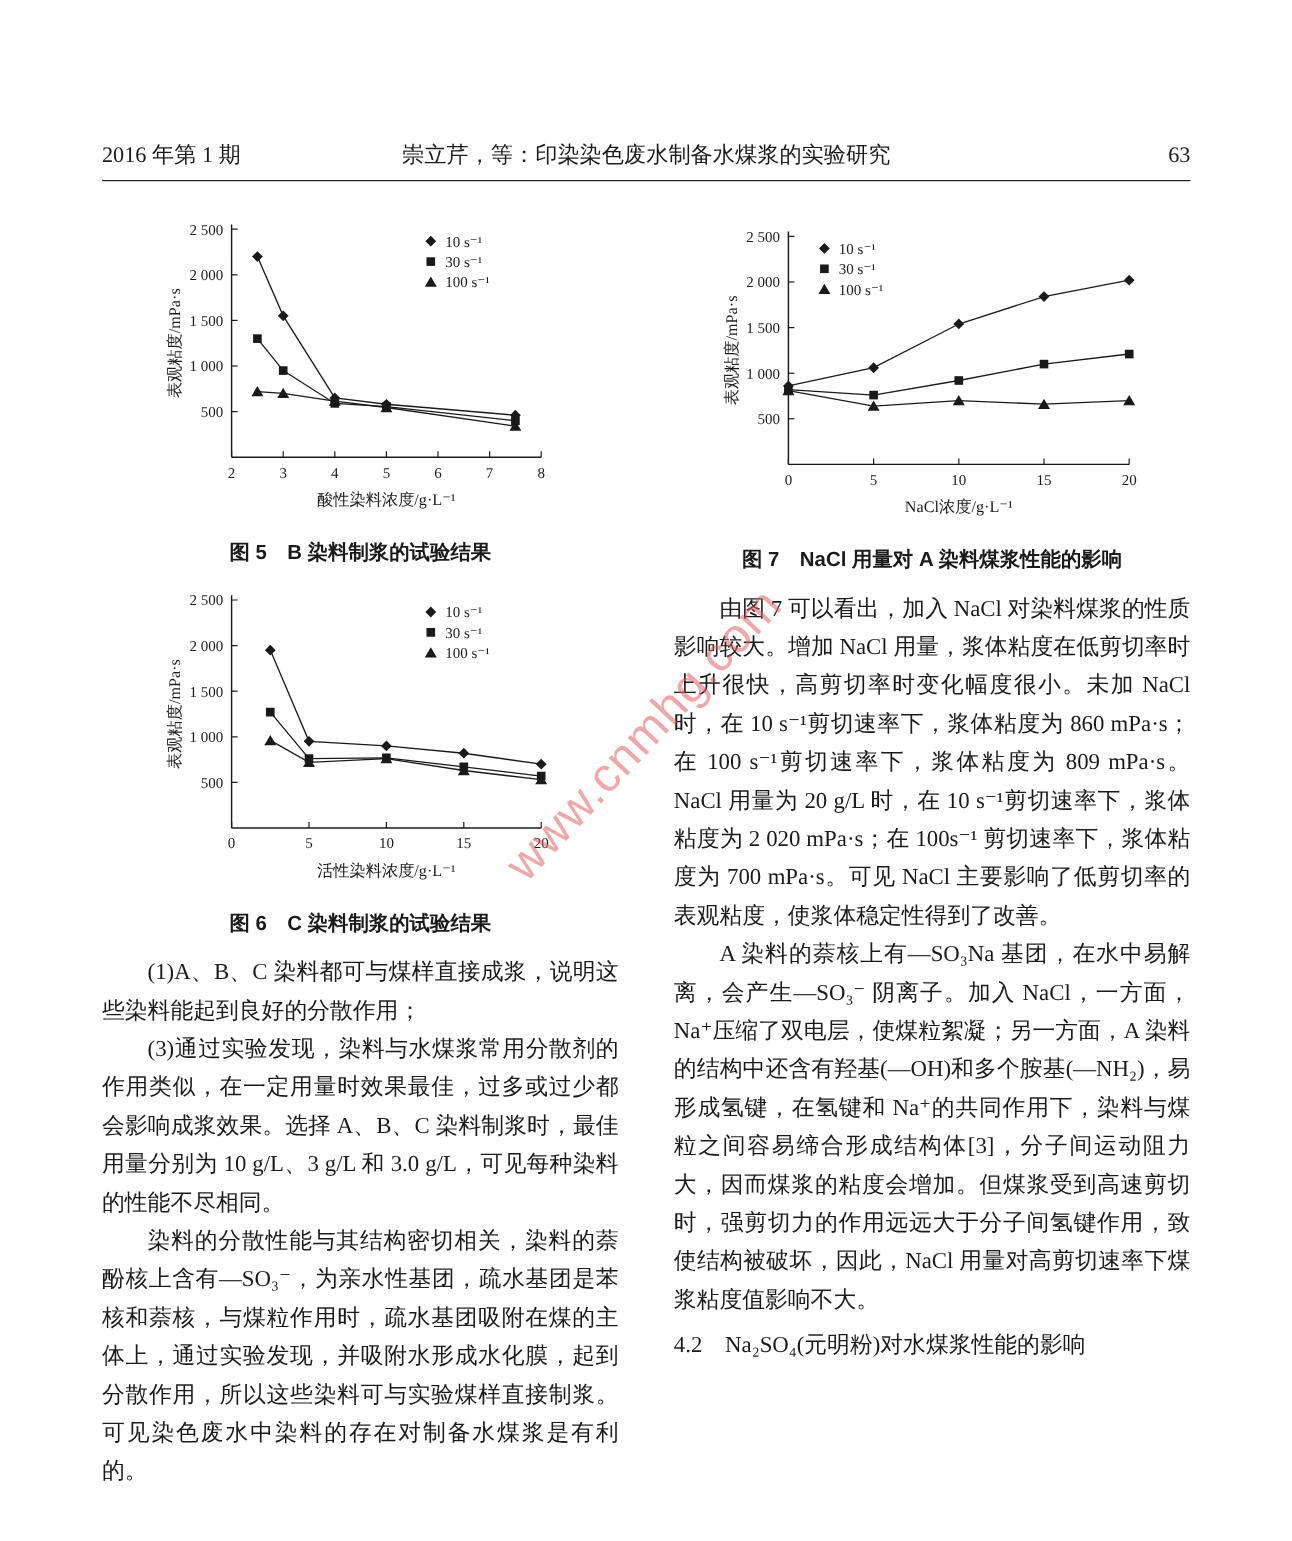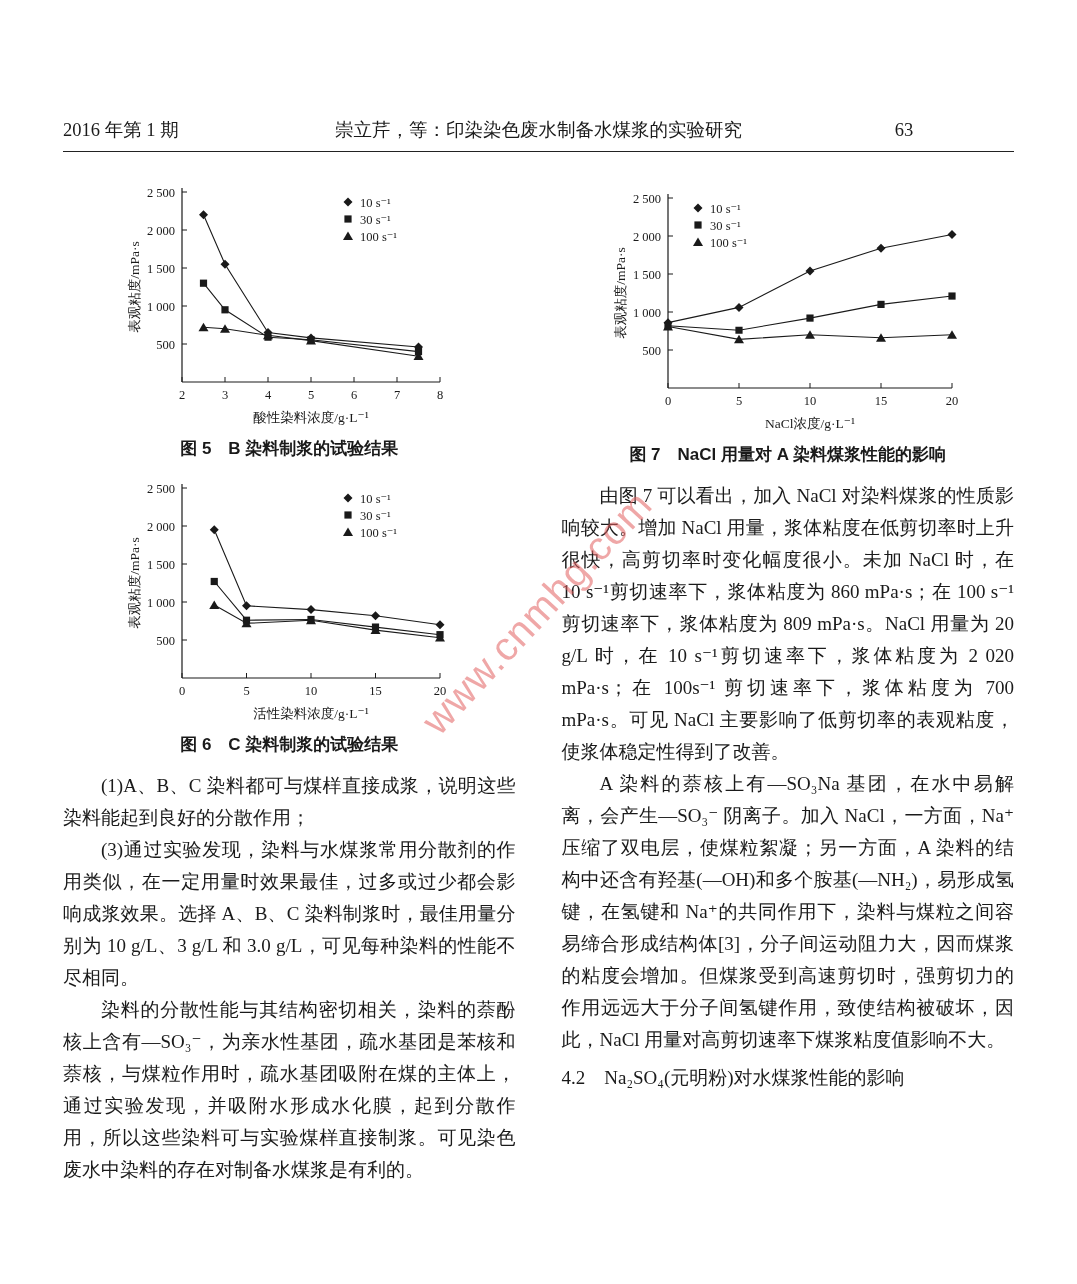--- a/index.html
+++ b/index.html
@@ -2,42 +2,42 @@
 <html><head>
 <meta charset="utf-8">
 <style>
   html,body{margin:0;padding:0;background:#ffffff;}
   .page{
     position:relative;
     width:1077px;height:1284px;
     background:#ffffff;
     overflow:hidden;
     box-sizing:border-box;
-    padding:0 63px;
+    padding:0 85px;
     color:#1a1a1a;
     font-family:"Liberation Serif","DejaVu Serif",serif;
   }
   .header{
     display:flex;justify-content:space-between;align-items:baseline;
     padding-top:80px;padding-bottom:9px;
     border-bottom:1.5px solid #222;
     font-size:18.5px;
   }
   .header .issue{width:220px;}
   .header .running-title{flex:1;text-align:center;}
-  .header .pageno{width:220px;text-align:center;margin-top:40px;}
+  .header .pageno{width:220px;text-align:right;margin-top:40px;}
   .columns{display:flex;gap:46px;margin-top:24px;}
   .col{flex:1;min-width:0;font-size:19px;line-height:32px;}
   .col p{margin:0;text-indent:2em;text-align:justify;}
   .col p.noindent{text-indent:0;}
   .figure{margin:8px 0 14px;text-align:center;}
   .figure .chart{display:inline-block;}
   figcaption{
     font-family:"Liberation Sans","DejaVu Sans",sans-serif;
-    font-weight:700;font-size:17px;line-height:22px;margin-top:0;
+    font-weight:700;font-size:17px;line-height:22px;margin-top:12px;
   }
   p.subhead{text-indent:0 !important;margin-top:6px !important;}
   .watermark{
     position:absolute;left:372px;top:590px;width:330px;
     text-align:center;font-size:40px;letter-spacing:1px;
     font-family:"Liberation Sans","DejaVu Sans",sans-serif;
     transform:rotate(-47deg);
     opacity:.55;pointer-events:none;
   }
 </style>

